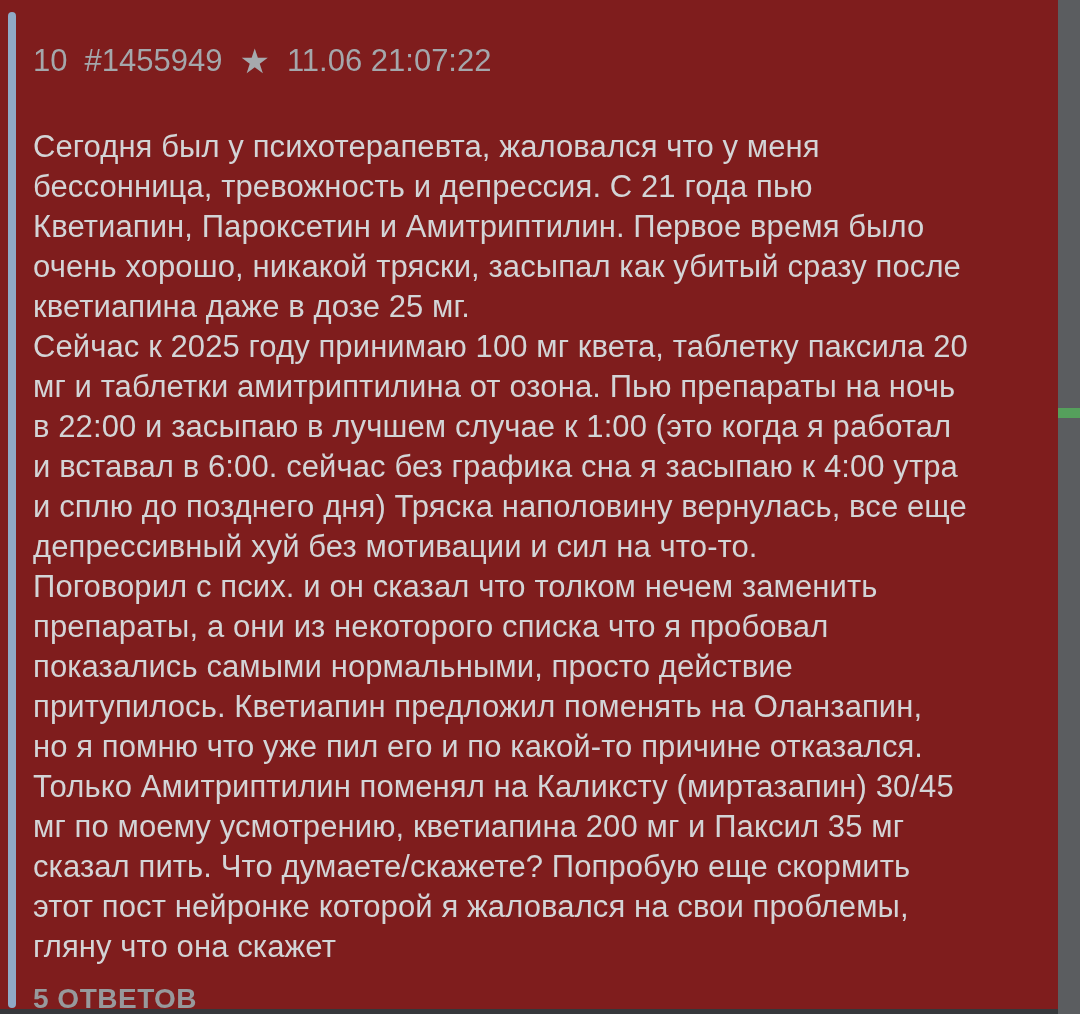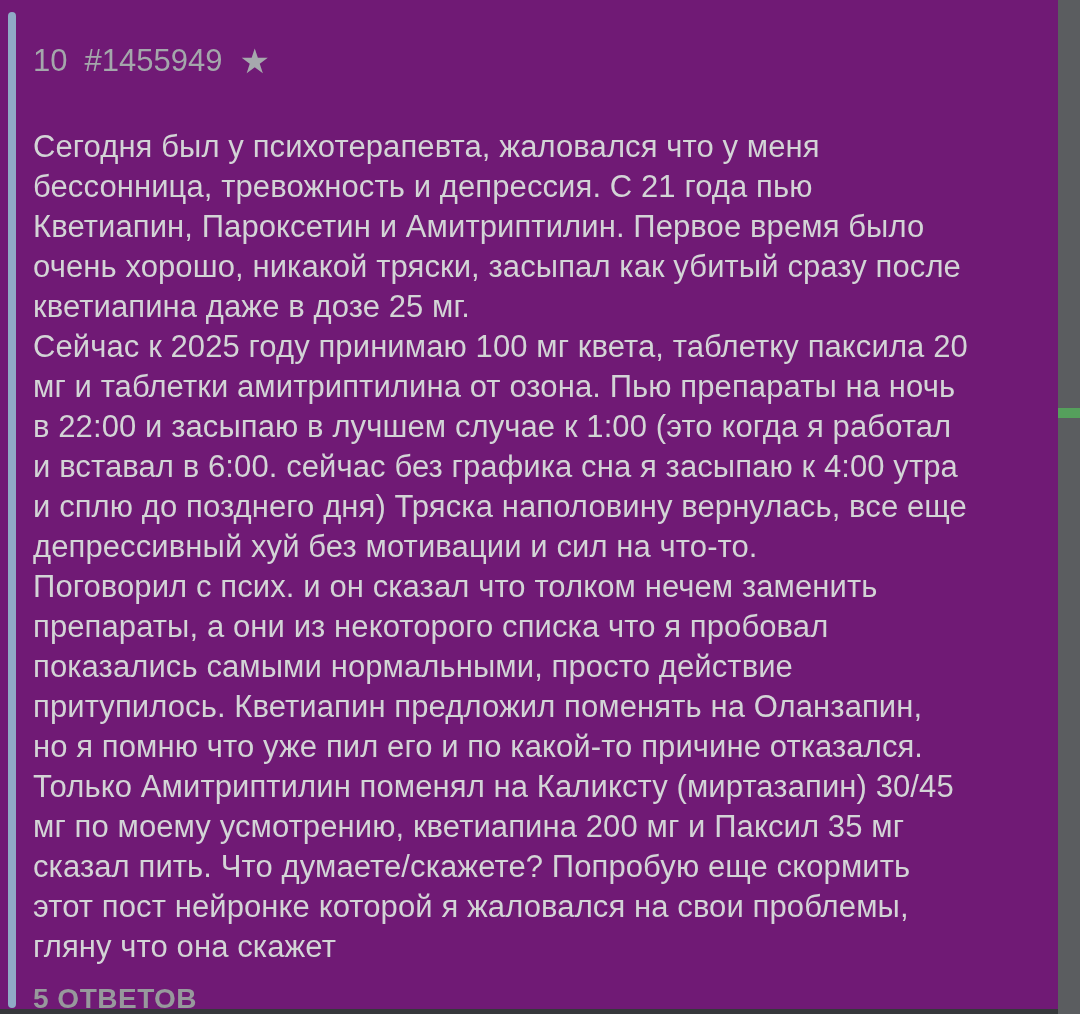--- a/index.html
+++ b/index.html
@@ -8,21 +8,21 @@
     width: 1080px;
     height: 1014px;
     overflow: hidden;
     background: #3d3f43;
     font-family: "Liberation Sans", sans-serif;
   }
   .post-card {
     position: relative;
     width: 1080px;
     height: 1014px;
-    background: #701a75;
+    background: #7f1d1d;
   }
   .accent-bar {
     position: absolute;
     left: 8px;
     top: 12px;
     width: 8px;
     height: 996px;
     border-radius: 4px;
     background: #90aac6;
   }
@@ -105,20 +105,21 @@
 <div class="post-card">
 
   <div class="accent-bar"></div>
 
   <div class="content">
 
     <div class="post-header">
       <span>10</span>
       <span class="post-id">#1455949</span>
       <span class="star-icon">★</span>
+      <span>11.06 21:07:22</span>
     </div>
 
     <div class="post-body">Сегодня был у психотерапевта, жаловался что у меня
 бессонница, тревожность и депрессия. С 21 года пью
 Кветиапин, Пароксетин и Амитриптилин. Первое время было
 очень хорошо, никакой тряски, засыпал как убитый сразу после
 кветиапина даже в дозе 25 мг.
 Сейчас к 2025 году принимаю 100 мг квета, таблетку паксила 20
 мг и таблетки амитриптилина от озона. Пью препараты на ночь
 в 22:00 и засыпаю в лучшем случае к 1:00 (это когда я работал

